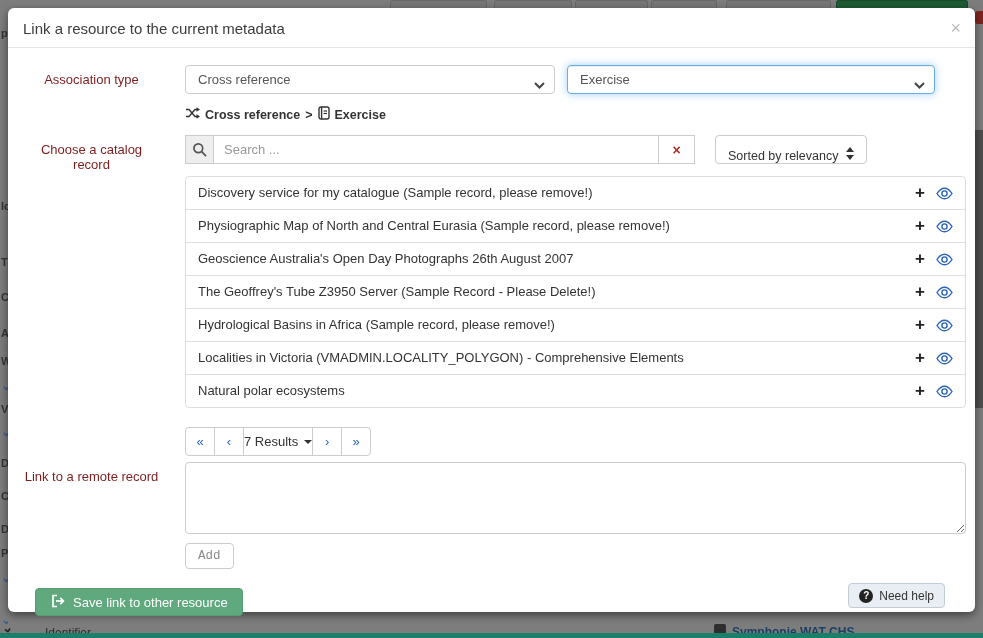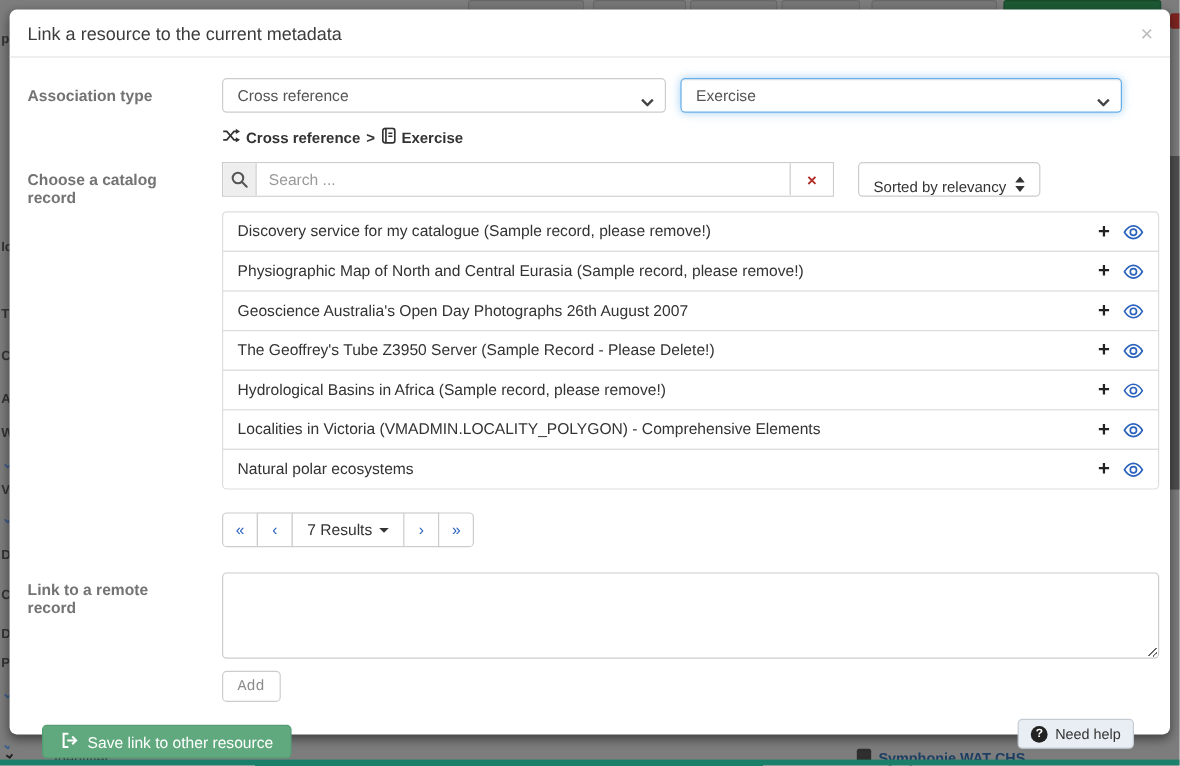--- a/index.html
+++ b/index.html
@@ -31,21 +31,21 @@
     position: absolute; left: 8px; top: 8px; width: 967px; height: 604px;
     background: #fff; border-radius: 6px;
     box-shadow: 0 3px 9px rgba(0,0,0,.5);
   }
   .modal-header { position: relative; height: 40px; padding: 12px 15px; border-bottom: 1px solid #e5e5e5; }
   .modal-title { font-size: 15px; font-weight: normal; color: #3c3c3c; }
   .modal-close { position: absolute; right: 14px; top: 11px; background: none; border: none; font-size: 18px; color: #bcbcbc; cursor: pointer; line-height: 1; }
 
   .modal-body { padding: 0 15px; }
   .form-row { display: flex; align-items: flex-start; }
-  .row-label { width: 137px; padding-top: 7px; text-align: left; font-size: 13px; font-weight: bold; color: #737373; flex: 0 0 137px; }
+  .row-label { width: 137px; padding-top: 7px; text-align: center; font-size: 13px; font-weight: normal; color: #7f1d1d; flex: 0 0 137px; }
   .row-content { margin-left: 25px; flex: 1; }
 
   
   .selects-row { margin-top: 17px; }
   .selects-wrap { display: flex; gap: 12px; }
   .gn-select { position: relative; height: 29px; border: 1px solid #ccc; border-radius: 4px; background: #fff; display: flex; align-items: center; padding: 0 28px 0 12px; font-size: 13px; color: #555; cursor: pointer; }
   .gn-select.w1 { width: 370px; }
   .gn-select.w2 { width: 368px; }
   .gn-select.focused { border-color: var(--focus-blue, #66afe9); box-shadow: inset 0 1px 1px rgba(0,0,0,.075), 0 0 8px rgba(102,175,233,.6); }
   .select-caret { position: absolute; right: 9px; top: 11px; }
@@ -71,25 +71,25 @@
   .record-title { font-size: 13px; color: #333; line-height: 16px; cursor: pointer; }
   .row-actions { display: flex; align-items: center; gap: 11px; }
   .plus-btn { background: none; border: none; font-size: 17px; font-weight: bold; color: #222; line-height: 14px; cursor: pointer; }
   .eye-btn { background: none; border: none; color: var(--icon-blue, #2a62bc); cursor: pointer; display: flex; align-items: center; }
 
   
   .pagination { margin: 19px 0 0 162px; display: inline-flex; }
   .pg-btn { height: 29px; min-width: 30px; padding: 0 10px; border: 1px solid #ccc; background: #fff; margin-left: -1px; display: flex; align-items: center; justify-content: center; font-size: 13px; color: var(--icon-blue, #2a62bc); cursor: pointer; font-family: "Liberation Sans", sans-serif; }
   .pg-btn:first-child { margin-left: 0; border-radius: 4px 0 0 4px; }
   .pg-btn:last-child { border-radius: 0 4px 4px 0; }
-  .pg-results { color: #333; gap: 6px; padding: 0 12px; }
+  .pg-results { color: #333; gap: 6px; padding: 0 0; }
   .caret-down-tri { width: 0; height: 0; border-left: 4px solid transparent; border-right: 4px solid transparent; border-top: 4px solid #333; display: inline-block; }
 
   
-  .remote-row { margin-top: 21px; }
+  .remote-row { margin-top: 6px; }
   .remote-textarea { width: 781px; height: 72px; border: 1px solid #ccc; border-radius: 4px; resize: vertical; font-family: "Liberation Sans", sans-serif; font-size: 13px; padding: 6px 10px; color: #333; outline: none; }
   .add-btn { margin: 5px 0 0 162px; padding: 5px 12px; border: 1px solid #ccc; border-radius: 4px; background: #fff; font-size: 12.5px; color: #8a8a8a; cursor: pointer; font-family: Liberation Mono, monospace; }
 
   
   .modal-footer { margin-top: 14px; display: flex; justify-content: space-between; align-items: flex-start; padding: 0 15px 0 12px; }
   .save-btn { margin-top: 5px; height: 28px; padding: 0 14px; background: var(--accent-green, #60a97e); border: 1px solid #569c73; border-radius: 4px; color: #fff; font-size: 13px; display: flex; align-items: center; gap: 8px; cursor: pointer; font-family: "Liberation Sans", sans-serif; }
   .help-btn { height: 25px; padding: 0 10px; background: #e9eef4; border: 1px solid #c3ccd4; border-radius: 4px; color: #333; font-size: 12px; display: flex; align-items: center; gap: 6px; cursor: pointer; font-family: "Liberation Sans", sans-serif; }
   .qmark { width: 14px; height: 14px; border-radius: 50%; background: #222; color: #fff; font-size: 10px; font-weight: bold; display: inline-flex; align-items: center; justify-content: center; }
 </style>
 </head>

